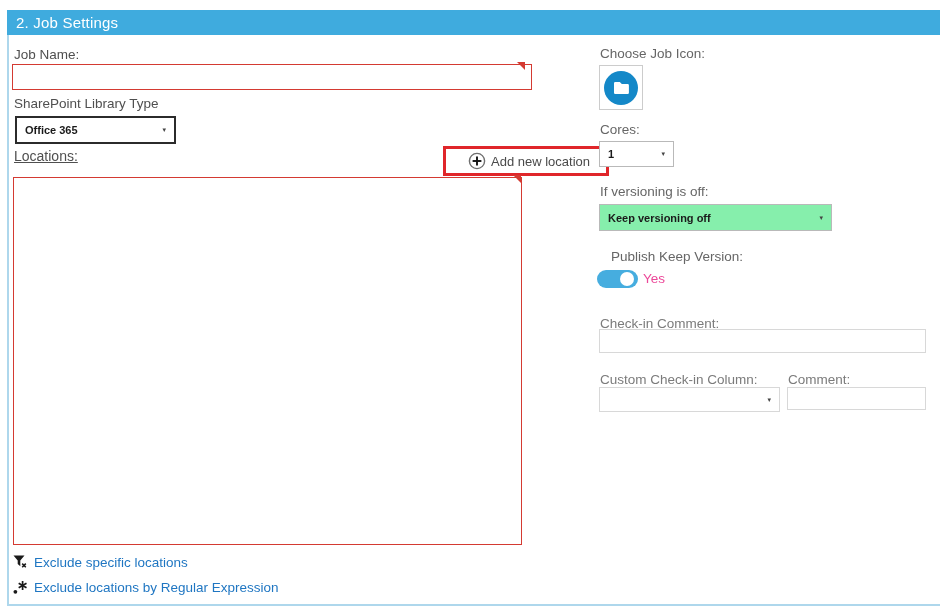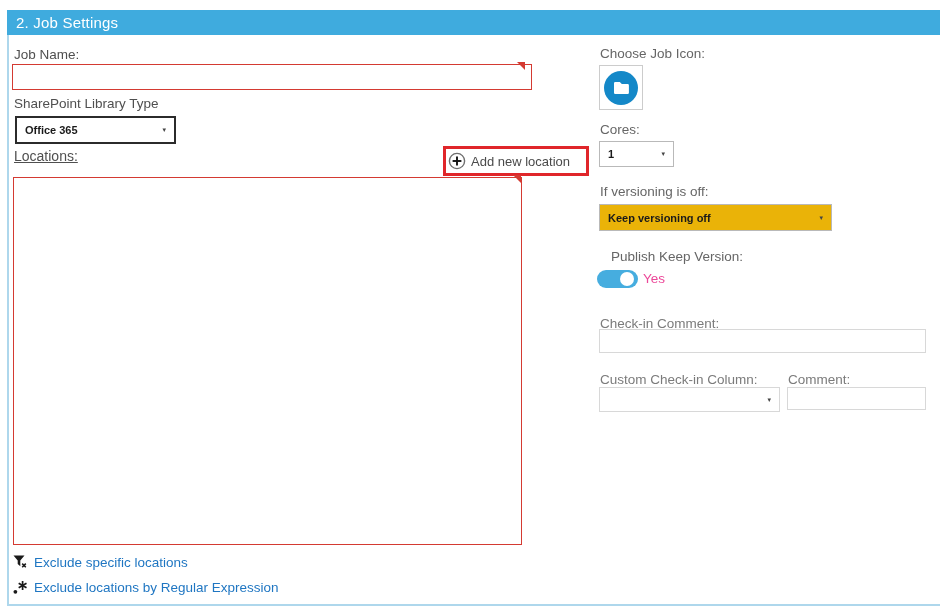--- a/index.html
+++ b/index.html
@@ -23,38 +23,38 @@
   .jobcorner{left:517px;top:62px;}
   .lib-label{left:14px;top:96px;}
   .lib-dd{left:15px;top:116px;width:157px;height:24px;border:2px solid #2b2b2b;background:#fff;}
   .dd{cursor:default;}
   .dd .val{position:absolute;left:8px;top:50%;transform:translateY(-50%);
            font-size:11px;font-weight:600;color:#1a1a1a;}
   .dd .caret{position:absolute;right:8px;top:50%;transform:translateY(-50%);
              font-size:7px;color:#444;}
   .loc-label{left:14px;top:148px;font-size:14px;text-decoration:underline;}
   .add-btn{left:443px;top:146px;width:138px;height:24px;border:3px solid #e0262a;
-           background:#fff;display:flex;align-items:center;gap:5px;padding-left:2px;cursor:pointer;}
+           background:#fff;display:flex;align-items:center;gap:5px;padding-left:22px;cursor:pointer;}
   .add-btn .txt{font-size:13px;color:#4a4a4a;white-space:nowrap;}
   .loc-box{left:13px;top:177px;width:507px;height:366px;border:1.5px solid #d43a32;background:#fff;}
   .loccorner{left:513px;top:175px;}
   .link-row{display:flex;align-items:center;gap:5px;cursor:pointer;}
   .excl-row{left:13px;top:555px;}
   .regex-row{left:13px;top:580px;}
   .link{font-size:13.5px;color:#1f76c2;}
 
   
   .icon-label{left:600px;top:46px;}
   .icon-btn{left:599px;top:65px;width:42px;height:43px;border:1px solid #ccc;background:#fff;
             display:flex;align-items:center;justify-content:center;cursor:pointer;}
   .cores-label{left:600px;top:122px;}
   .cores-dd{left:599px;top:141px;width:73px;height:24px;border:1px solid #b9b9b9;background:#fff;}
   .cores-dd .val{font-weight:600;}
   .ver-label{left:600px;top:184px;}
-  .ver-dd{left:599px;top:204px;width:231px;height:25px;border:1px solid #b9b9b9;background:#eab308;}
+  .ver-dd{left:599px;top:204px;width:231px;height:25px;border:1px solid #b9b9b9;background:#86efac;}
   .pub-label{left:611px;top:249px;}
   .toggle{left:597px;top:270px;width:41px;height:18px;border-radius:10px;background:#46addf;cursor:pointer;}
   .knob{position:absolute;left:23px;top:2px;width:14px;height:14px;border-radius:50%;background:#fff;}
   .yes-label{left:643px;top:271px;font-size:13.5px;color:#ec4899;}
   .ci-label{left:600px;top:316px;text-align:right;}
   .ci-input{left:599px;top:329px;width:317px;height:22px;border:1px solid #d8d8d8;outline:none;
             font-size:12px;padding:0 4px;}
   .cc-label{left:600px;top:372px;}
   .cm-label{left:788px;top:372px;}
   .cc-dd{left:599px;top:387px;width:179px;height:23px;border:1px solid #d8d8d8;background:#fff;}

